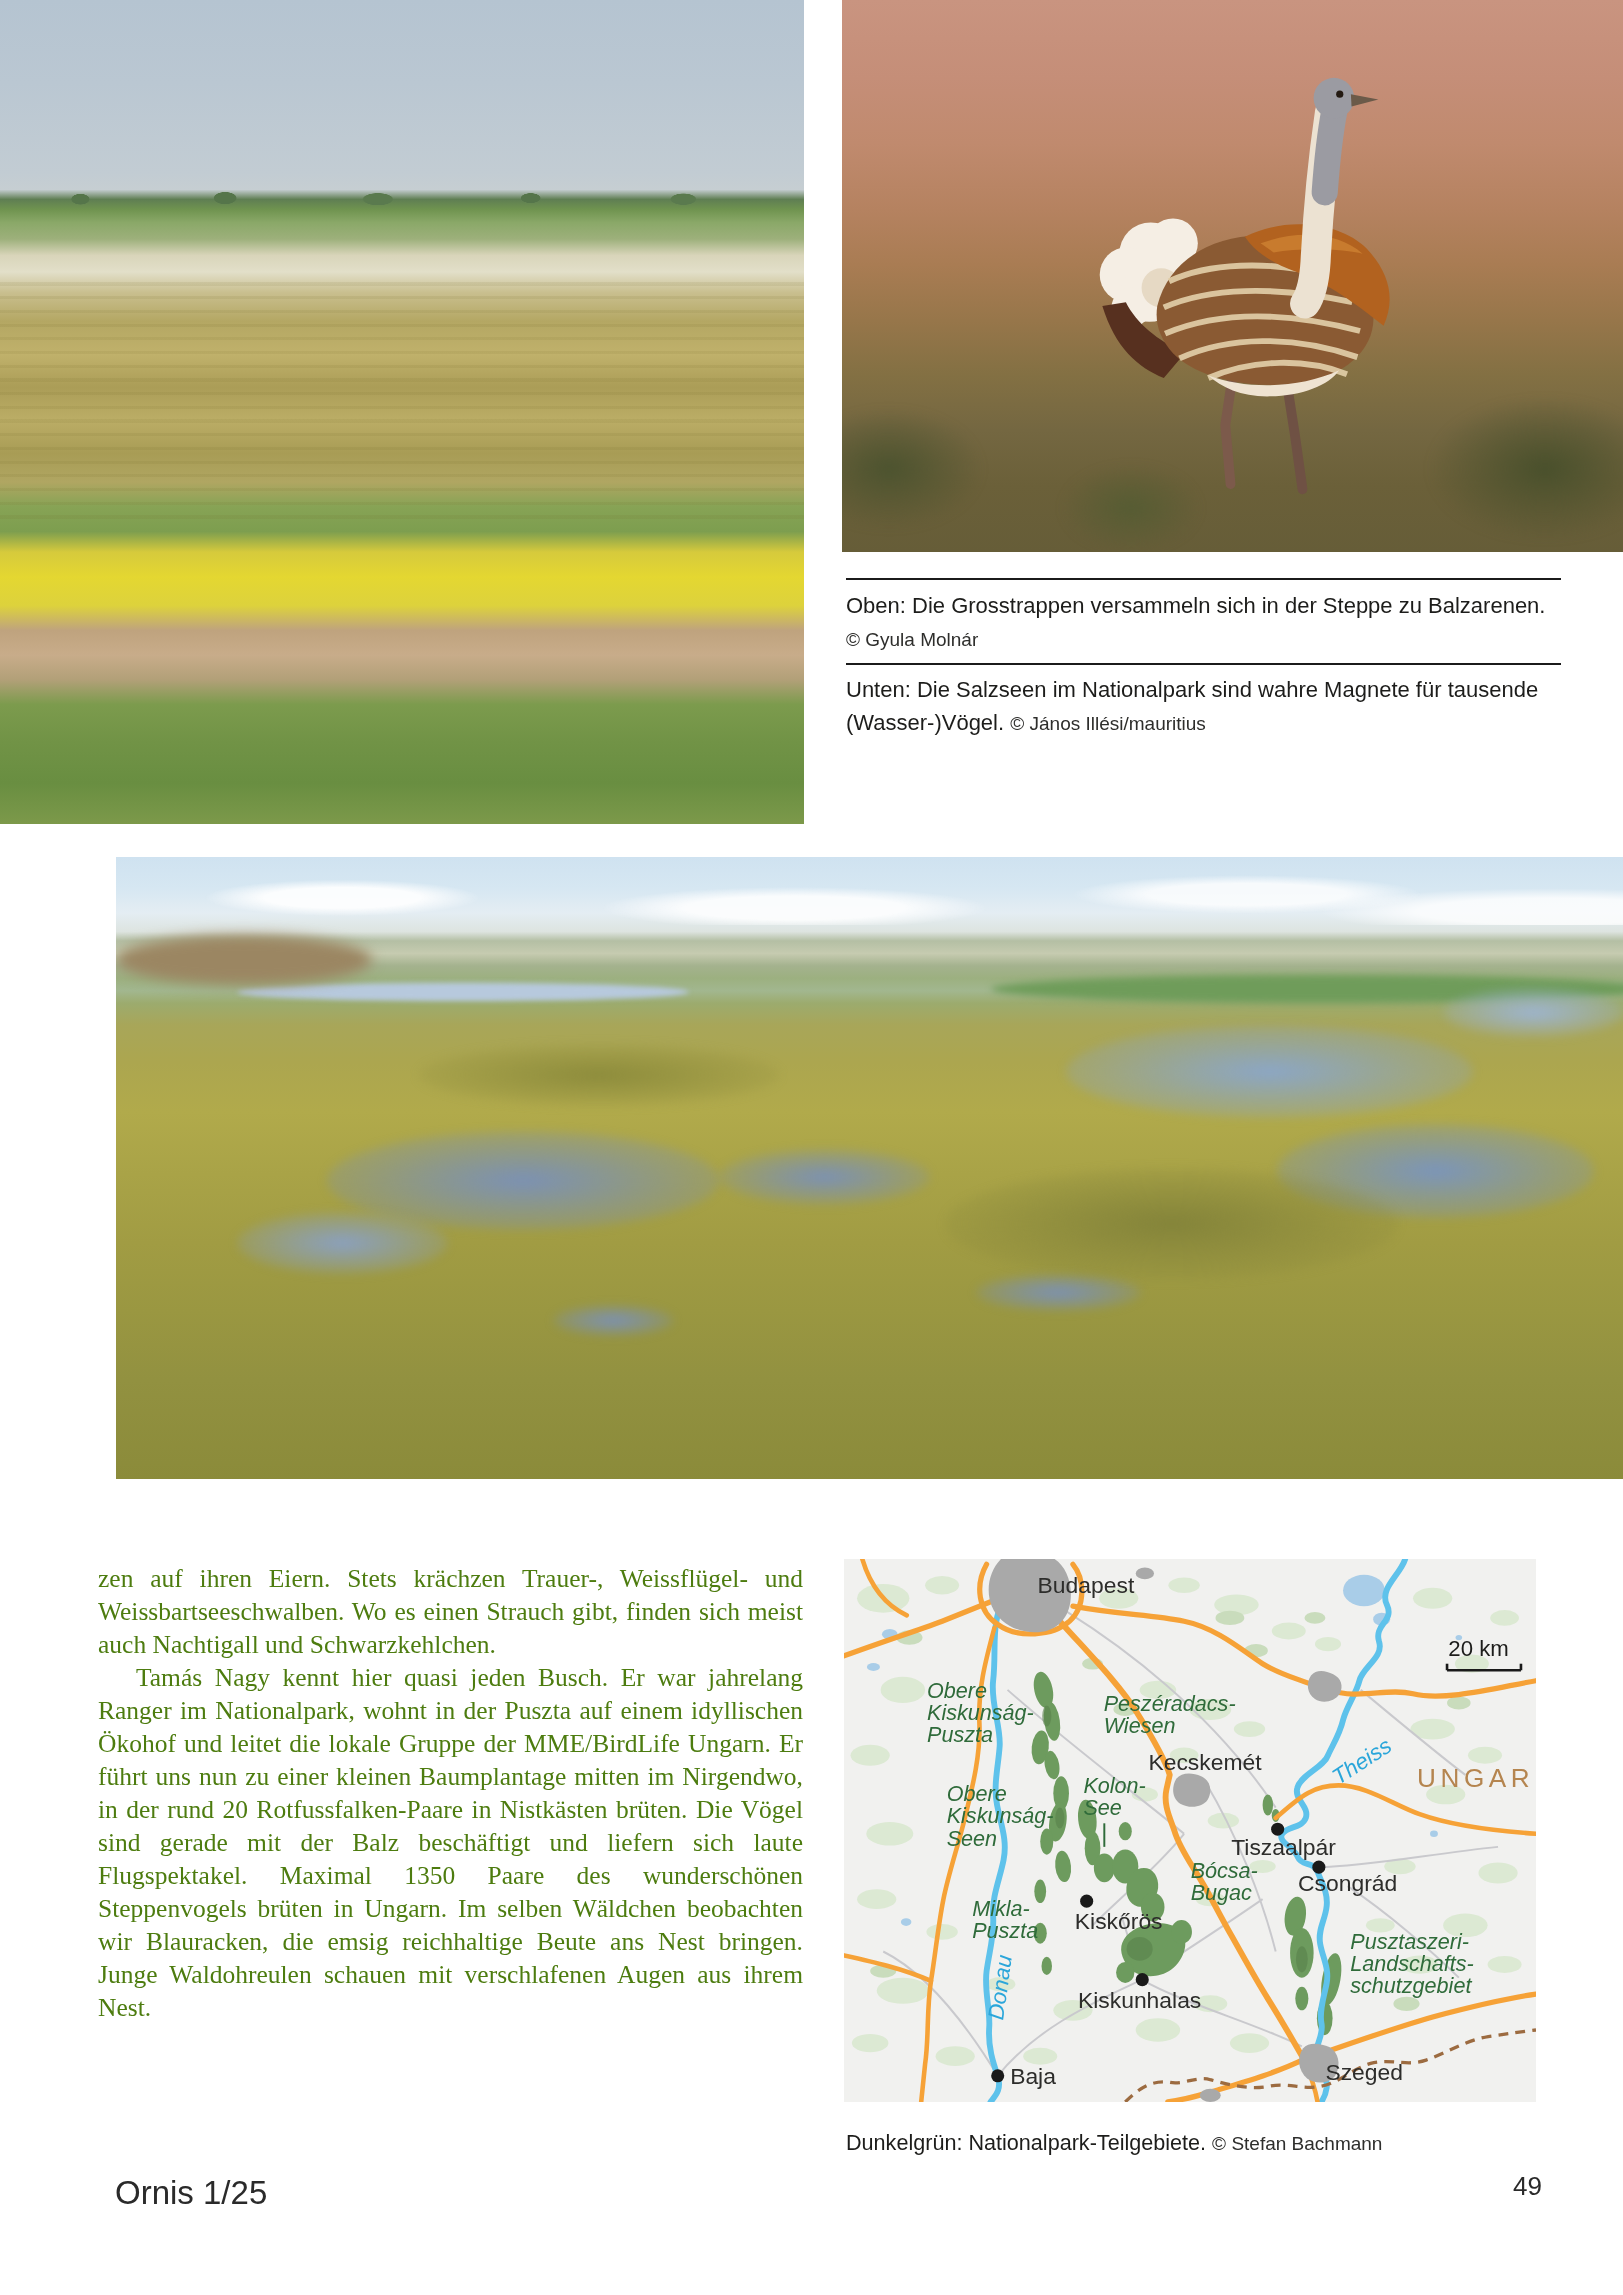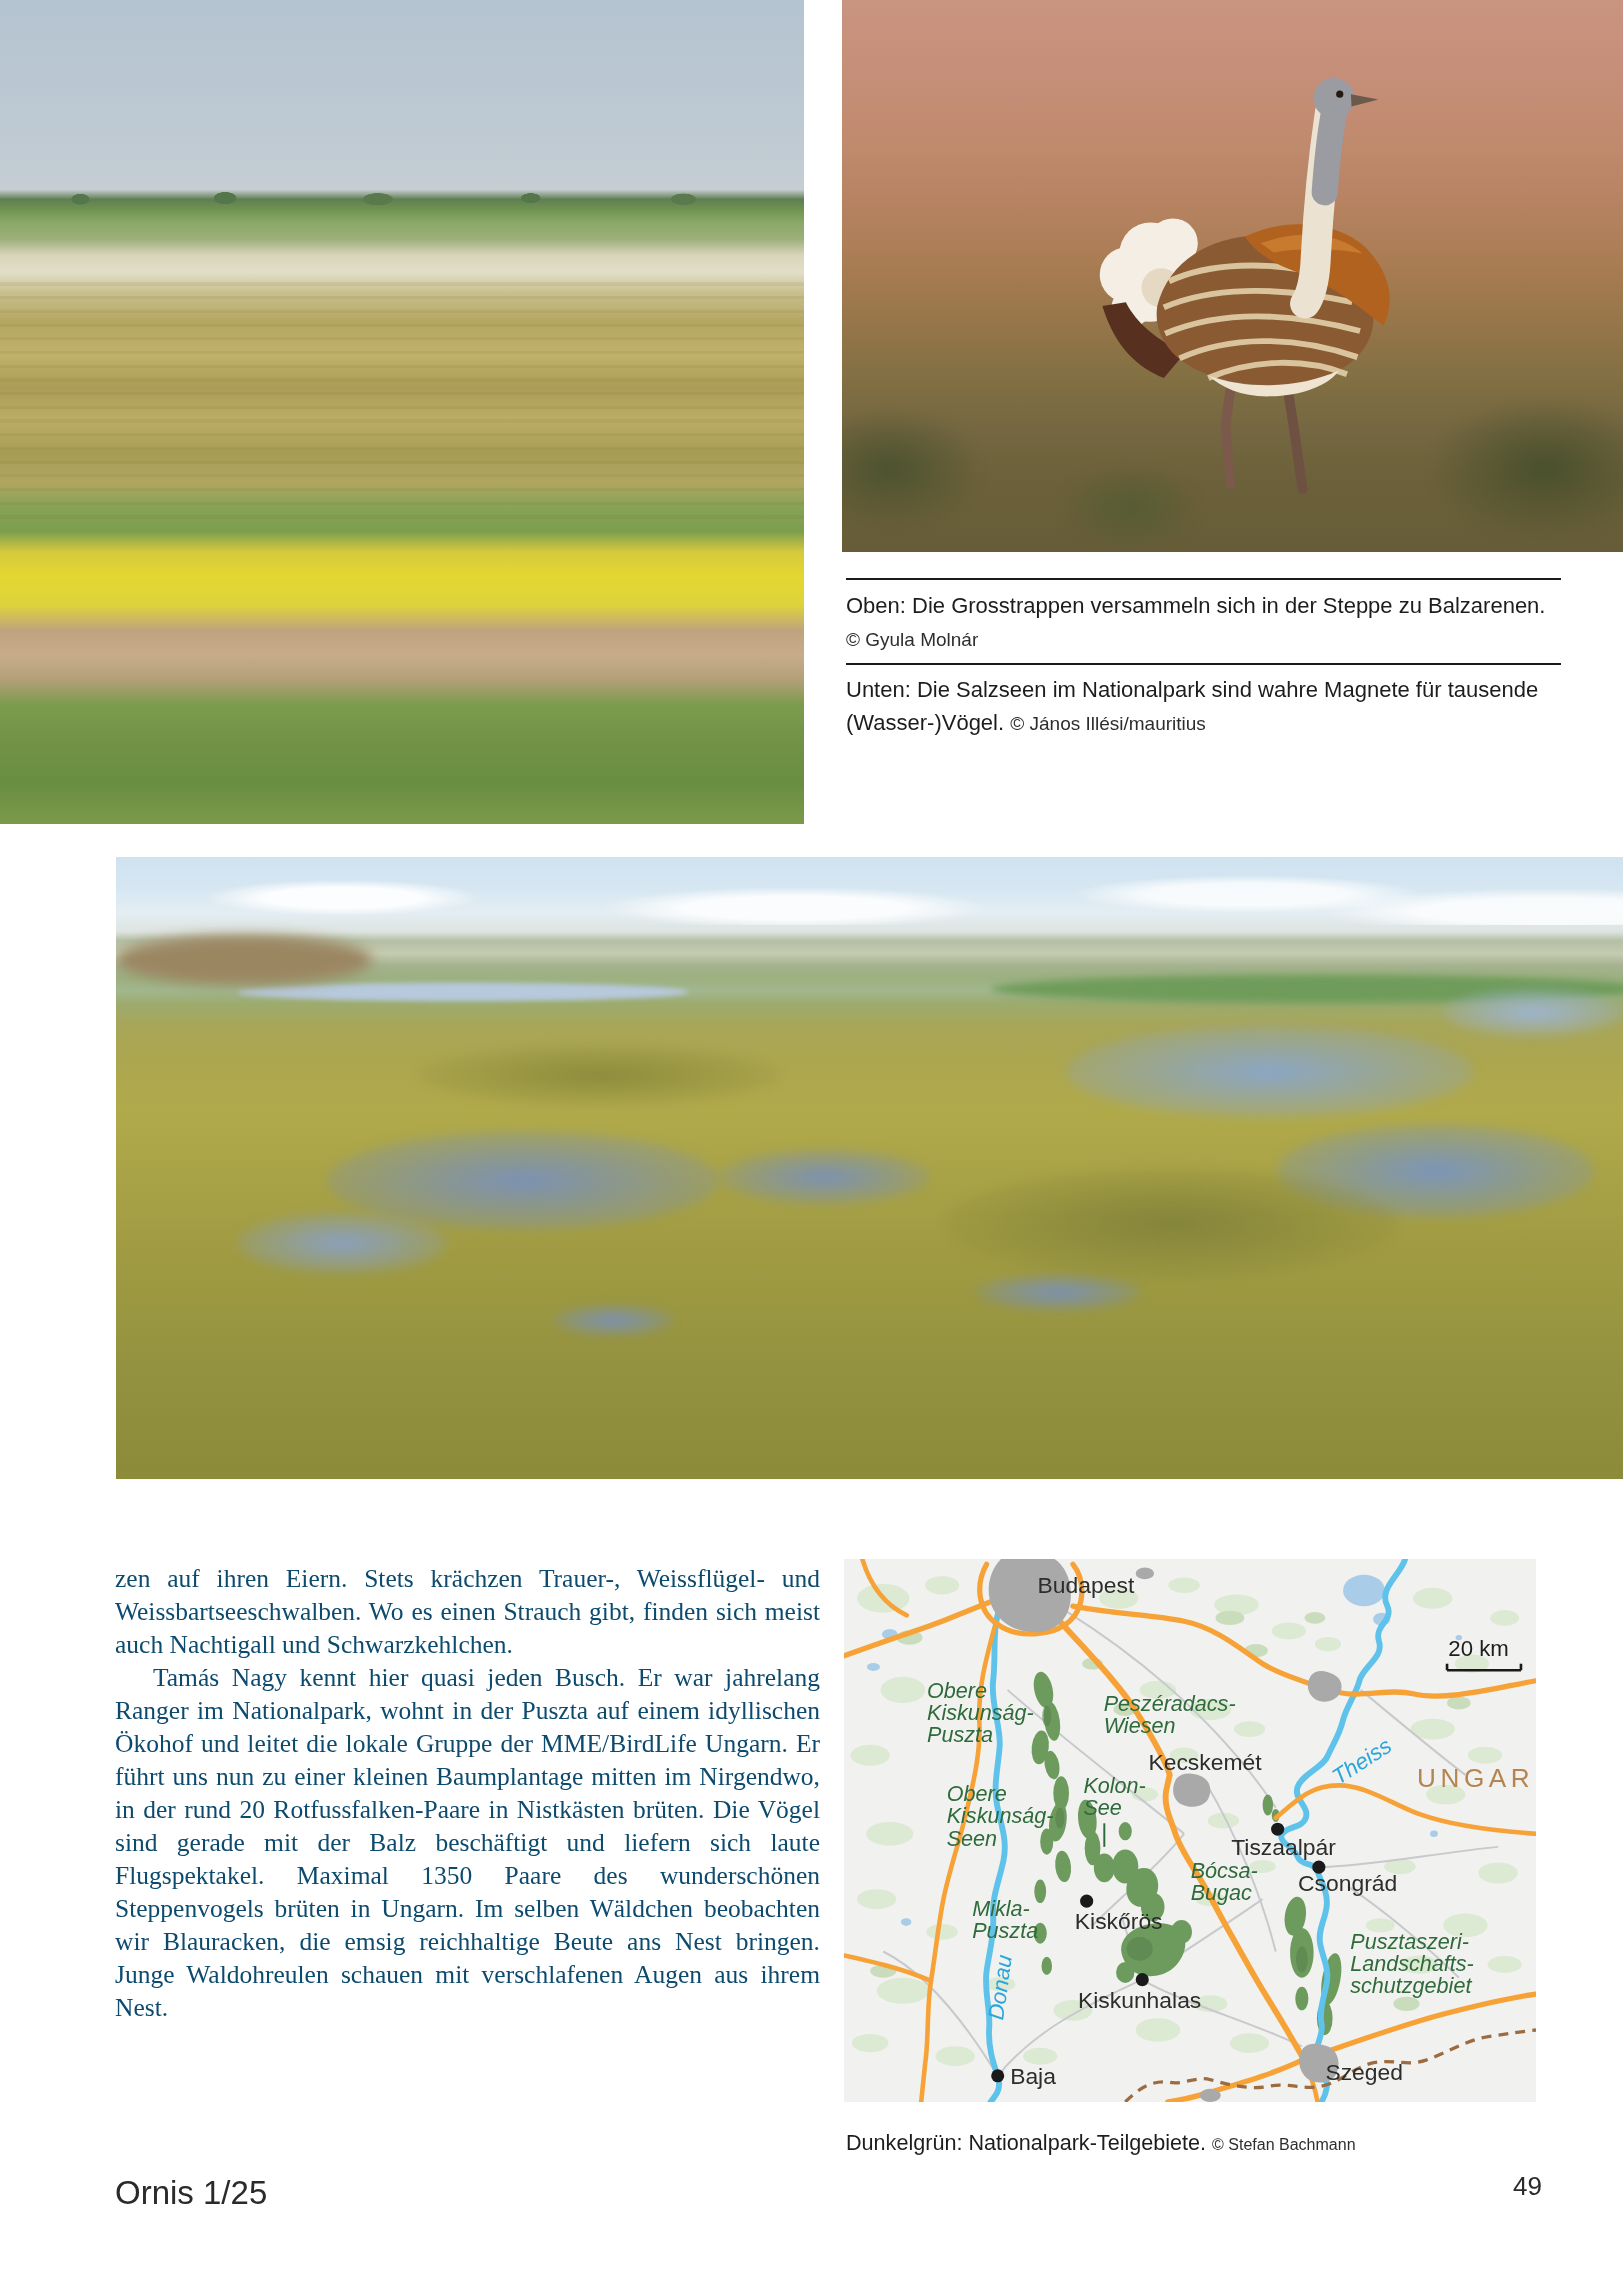--- a/index.html
+++ b/index.html
@@ -49,32 +49,32 @@
                radial-gradient(327px 33px at 95% 80%, rgba(255,255,255,.8) 40%, transparent 70%);}
 
   
   .captions{position:absolute;left:846px;top:571px;width:715px;
     font-size:22px;line-height:33px;color:#1d1d1b;}
   .cap{margin:0;}
   .cap .credit{font-size:19px;color:#2e2e2c;}
   .capline{border:none;height:2px;background:#1b1b1b;margin:7.2px 0 8.5px 0;}
 
   
-  .bodytext{position:absolute;left:115px;top:1562px;width:705px;
+  .bodytext{position:absolute;left:98px;top:1562px;width:705px;
     font-family:"Liberation Serif",serif;font-size:25.5px;line-height:33px;
-    text-align:justify;color:#0c4a6e;}
+    text-align:justify;color:#4d7c0f;}
   .bodytext p{margin:0;hyphens:manual;}
   .bodytext p.indent{text-indent:38px;}
 
   
   .map{position:absolute;left:844px;top:1559px;width:692px;height:543px;}
   .map svg{display:block;width:100%;height:100%;}
   .map-caption{position:absolute;left:846px;top:2128px;width:700px;
     font-size:21.6px;line-height:29px;color:#1d1d1b;}
-  .map-caption .credit{font-size:16px;color:#2e2e2c;}
+  .map-caption .credit{font-size:19px;color:#2e2e2c;}
 
   
   .footer-left{position:absolute;left:115px;top:2174px;font-size:33px;color:#2a2a2a;}
   .footer-right{position:absolute;left:1374px;top:2171px;width:168px;text-align:right;
     font-size:26px;color:#2a2a2a;}
 
   
   .city-label{font-family:"Liberation Sans",sans-serif;font-size:35px;fill:#2d2d2b;}
   .area-label{font-family:"Liberation Sans",sans-serif;font-size:33px;font-style:italic;fill:#2f6b3a;}
   .river-label{font-family:"Liberation Sans",sans-serif;font-size:34px;font-style:italic;fill:#2ba6da;}

